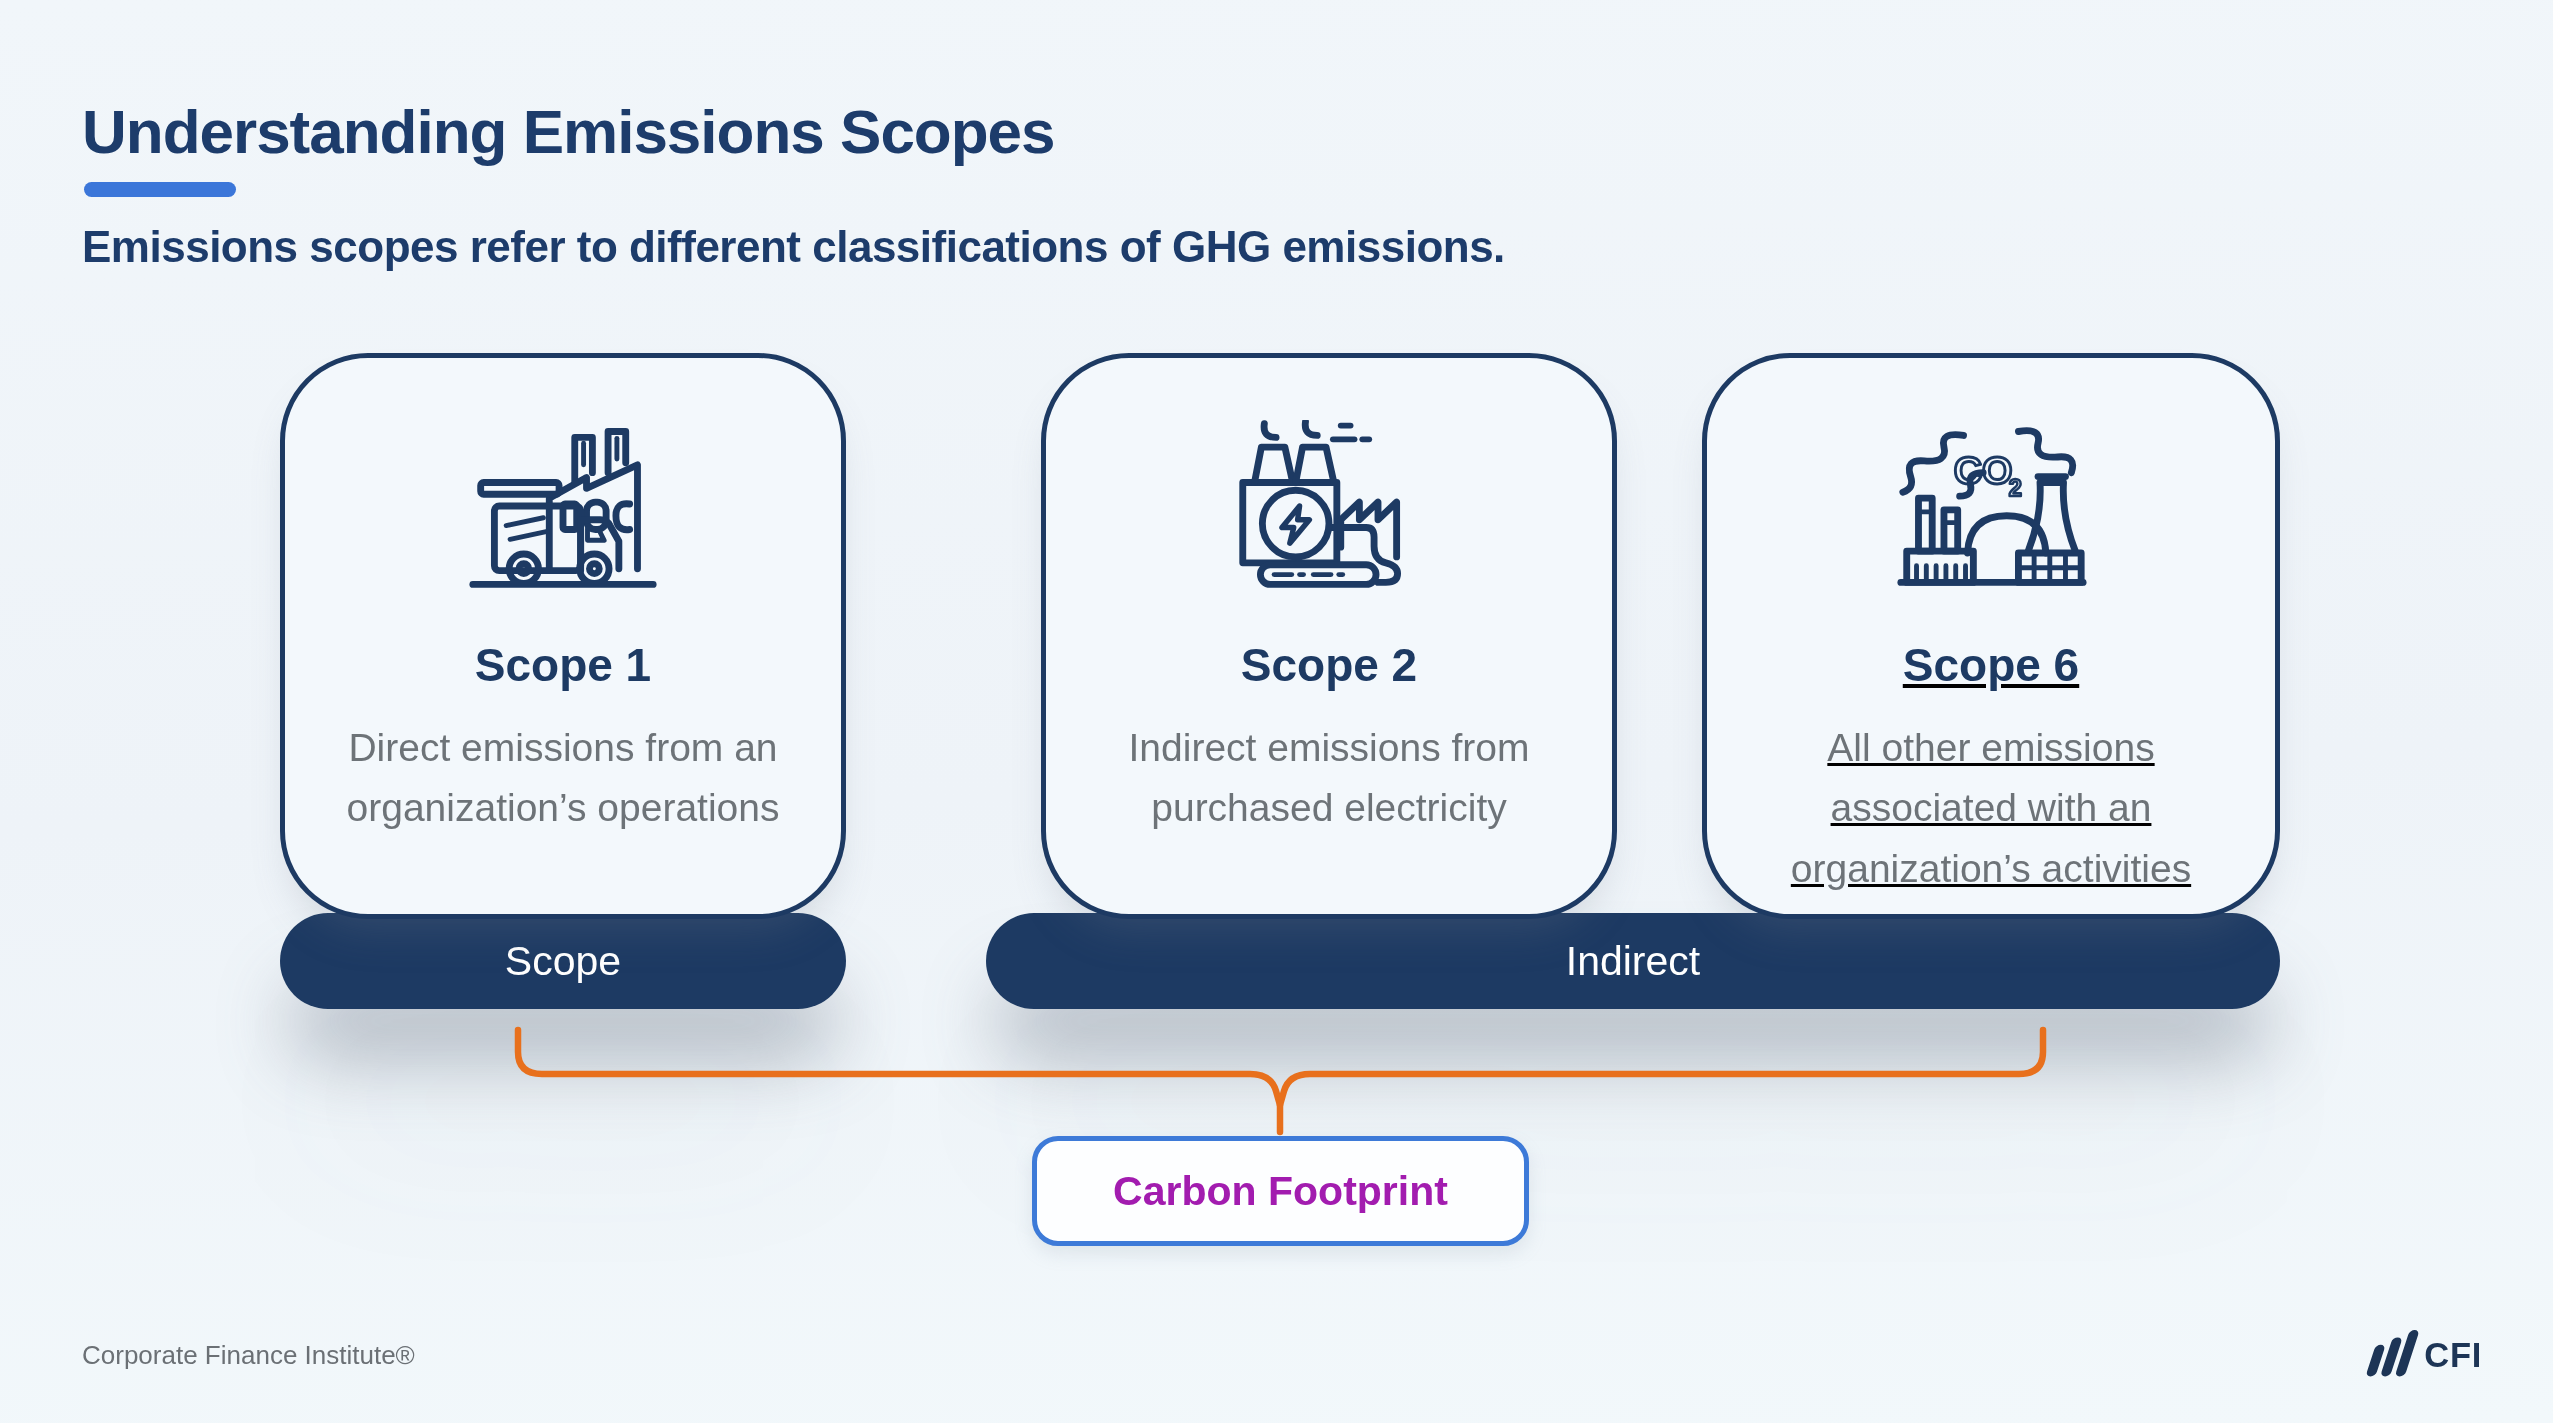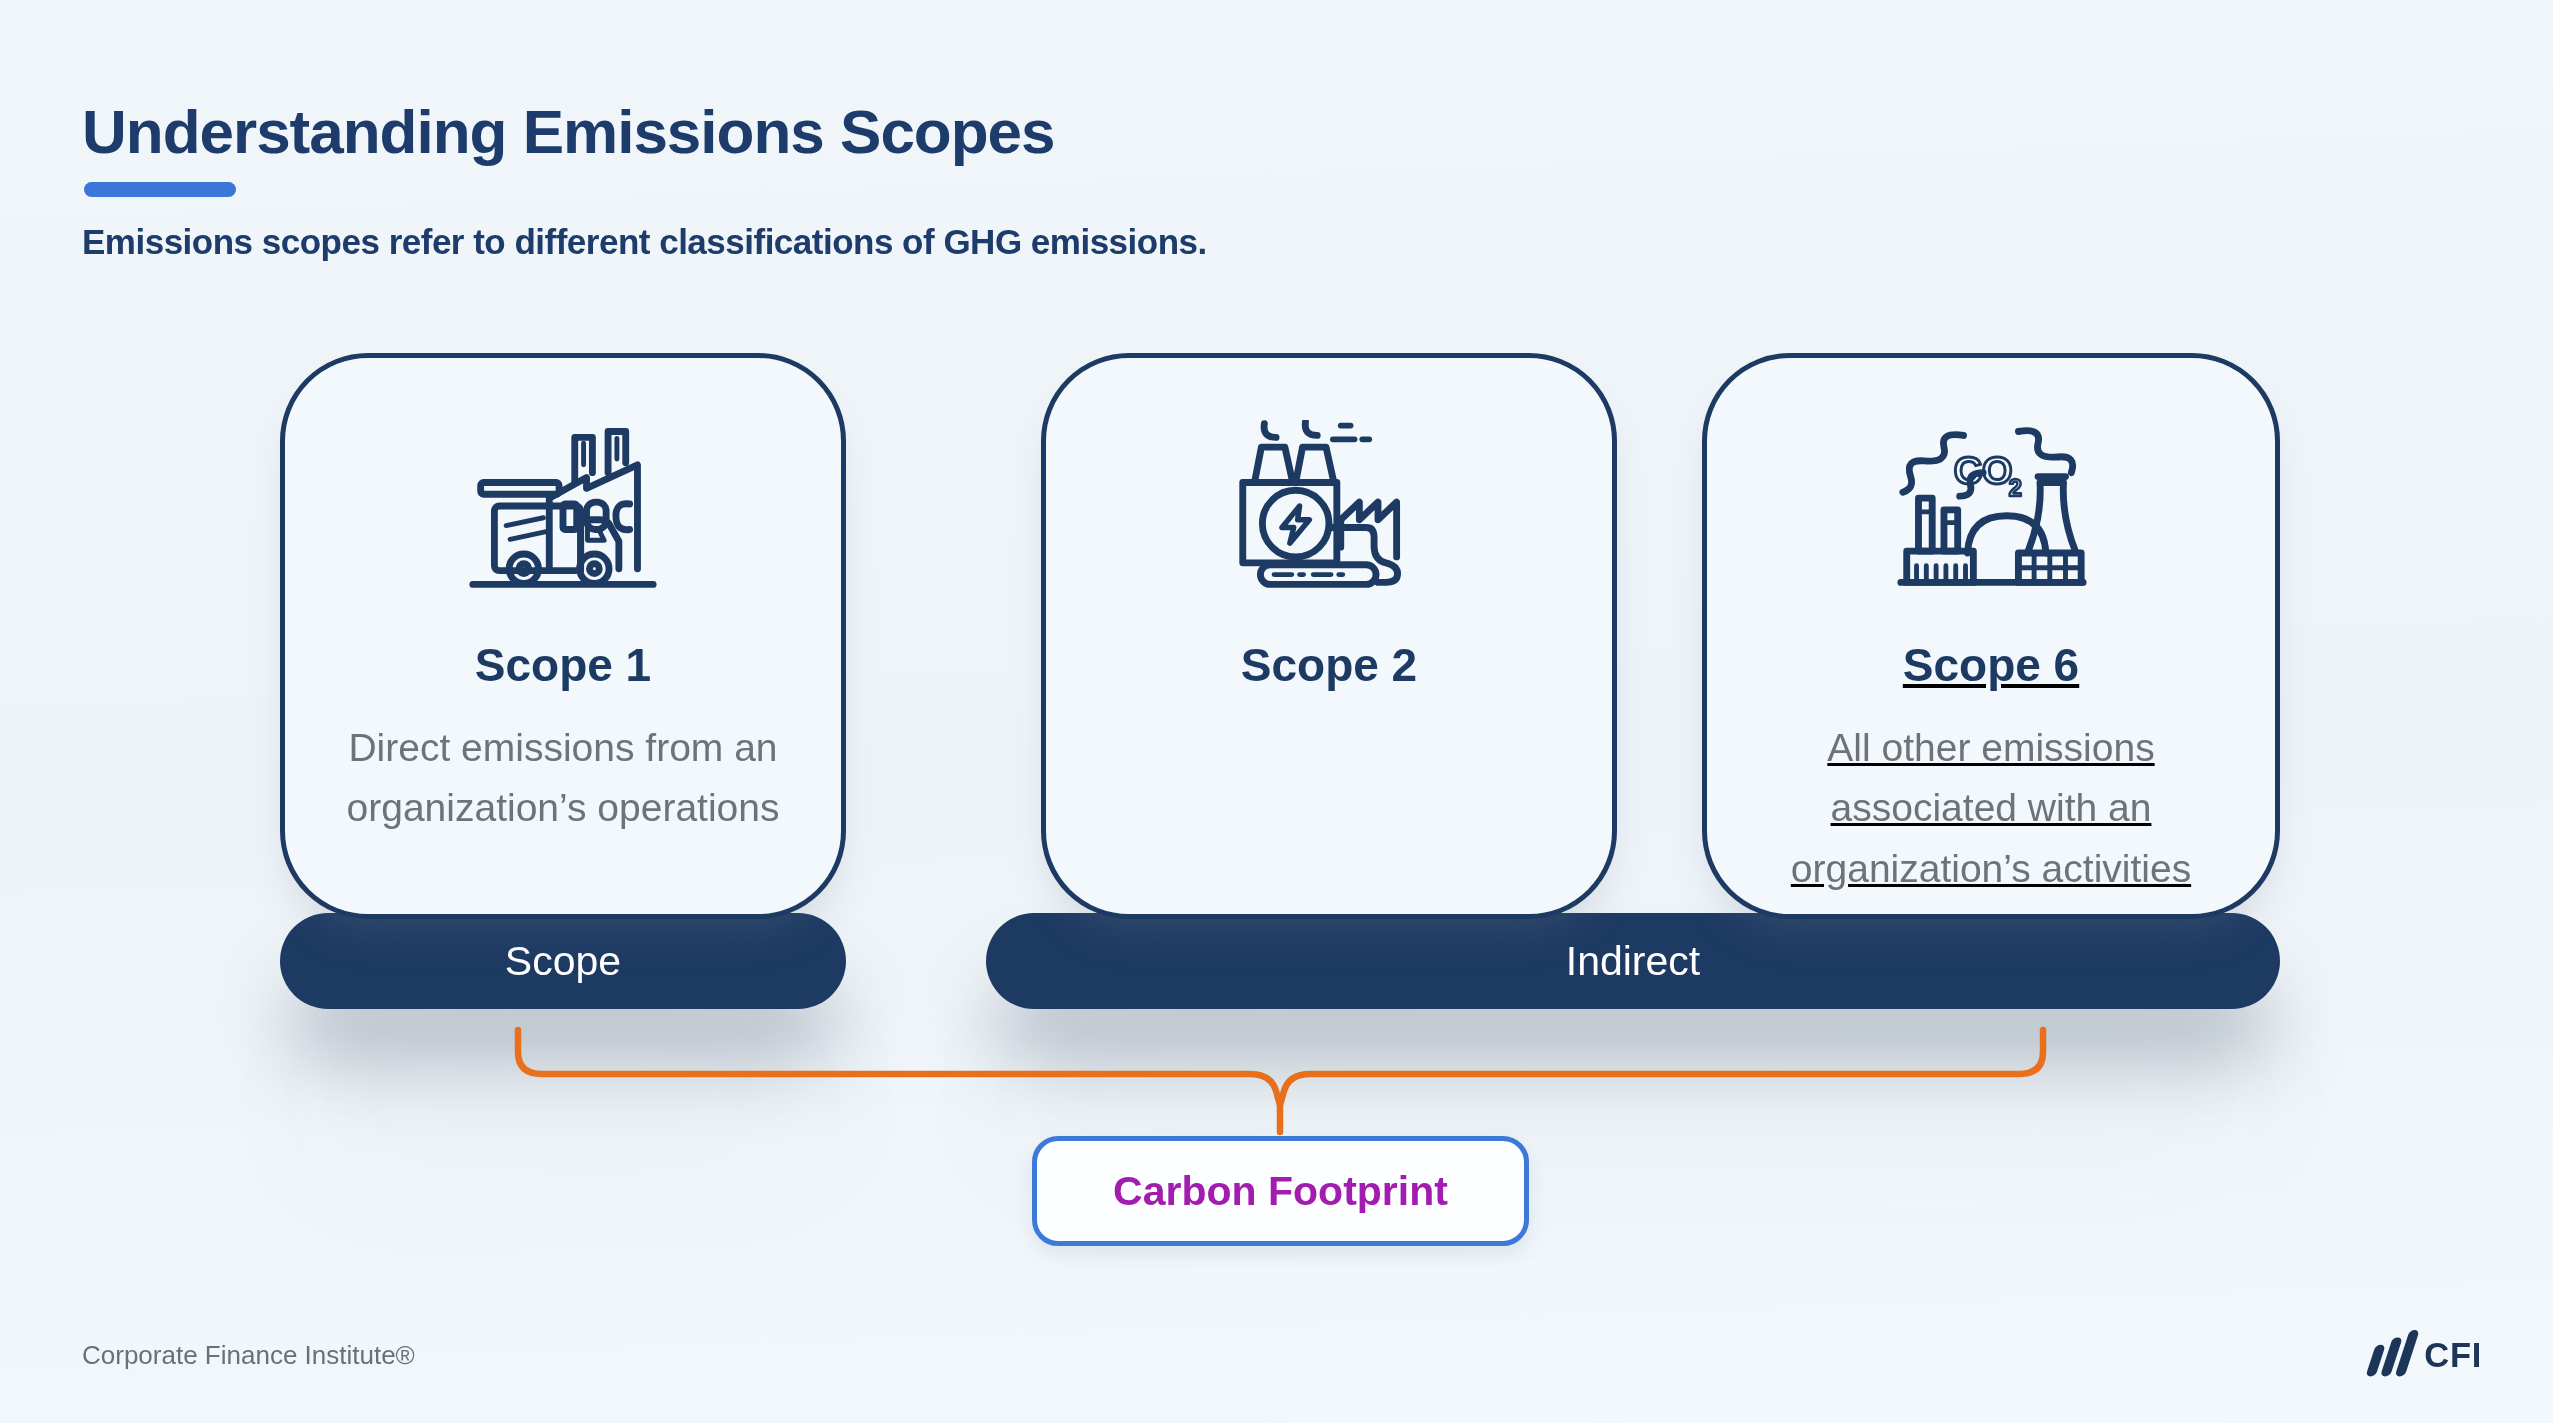--- a/index.html
+++ b/index.html
@@ -16,21 +16,21 @@
   .page-title{
     position:absolute;left:82px;top:96px;margin:0;
     font-size:62px;font-weight:700;color:#1d3c6b;letter-spacing:-1px;
   }
   .title-underline{
     position:absolute;left:84px;top:182px;width:152px;height:15px;
     border-radius:8px;background:#3b76d9;
   }
   .page-subtitle{
     position:absolute;left:82px;top:222px;margin:0;
-    font-size:35px;font-weight:700;color:#1d3c6b;letter-spacing:-0.5px;
+    font-size:44px;font-weight:700;color:#1d3c6b;letter-spacing:-0.5px;
   }
   
   .card{
     position:absolute;top:353px;height:566px;box-sizing:border-box;
     background:#f3f8fc;border:5px solid #1d3a63;border-radius:88px;
     display:flex;flex-direction:column;align-items:center;text-align:center;
     box-shadow:0 25px 45px -18px rgba(110,120,135,0.30);
     z-index:3;
   }
   .card-1{left:280px;width:566px;}
@@ -125,20 +125,21 @@
       <rect x="30" y="146" width="118" height="20" rx="10"></rect>
       <path d="M44,156 H62" stroke-width="5"></path>
       <path d="M70,156 H74" stroke-width="5"></path>
       <path d="M84,156 H102" stroke-width="5"></path>
       <path d="M110,156 H114" stroke-width="5"></path>
 
       <circle cx="66" cy="104" r="34" fill="#f3f8fc"></circle>
       <path d="M70,86 L52,108 H64 L60,124 L80,100 H68 Z" stroke-width="5.5"></path>
     </svg>
     <div class="scope-title">Scope 2</div>
+    <div class="scope-desc">Indirect emissions from purchased electricity</div>
   </div>
 
   <div class="card card-3">
     <svg class="card-icon" viewBox="0 0 200 170" fill="none" stroke="#1d3a63" stroke-width="7" stroke-linecap="round" stroke-linejoin="round">
 
       <path d="M72,14 Q48,10 52,26 Q56,42 32,40 Q12,38 18,56 Q22,68 10,72"></path>
       <path d="M128,10 Q152,6 148,22 Q144,38 168,36 Q188,34 182,52"></path>
       <path d="M92,52 Q76,52 79,64 Q82,76 68,76"></path>
 
       <text x="62" y="64" font-size="40" font-weight="bold" stroke-width="3" fill="none" font-family="Liberation Sans, DejaVu Sans, sans-serif">CO</text>

